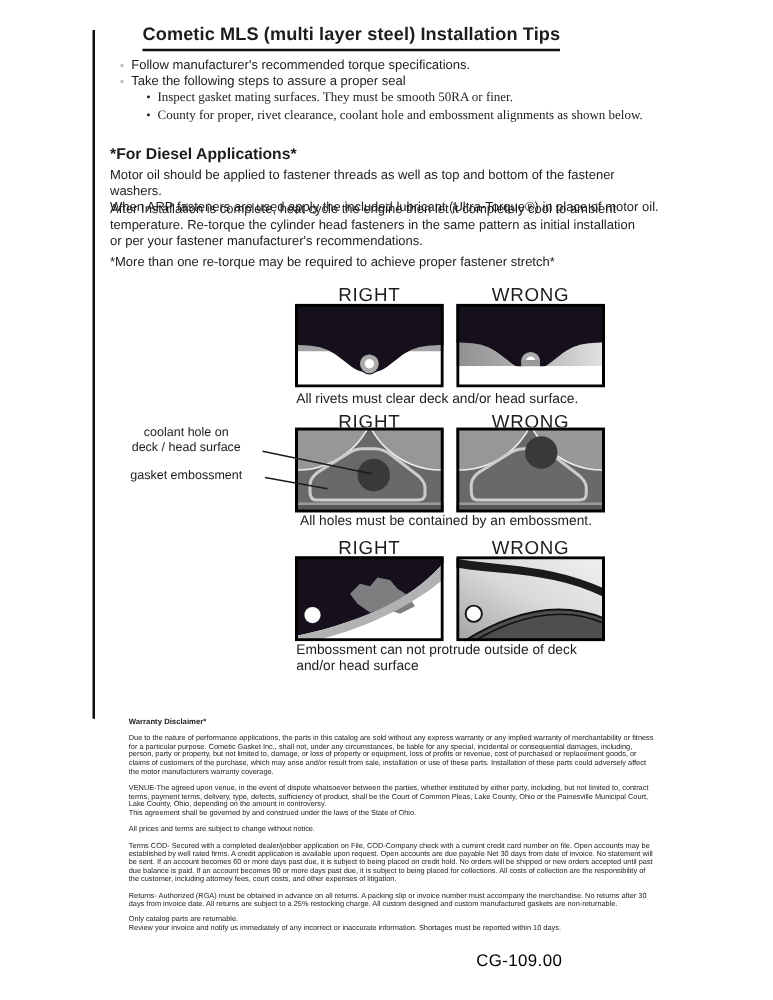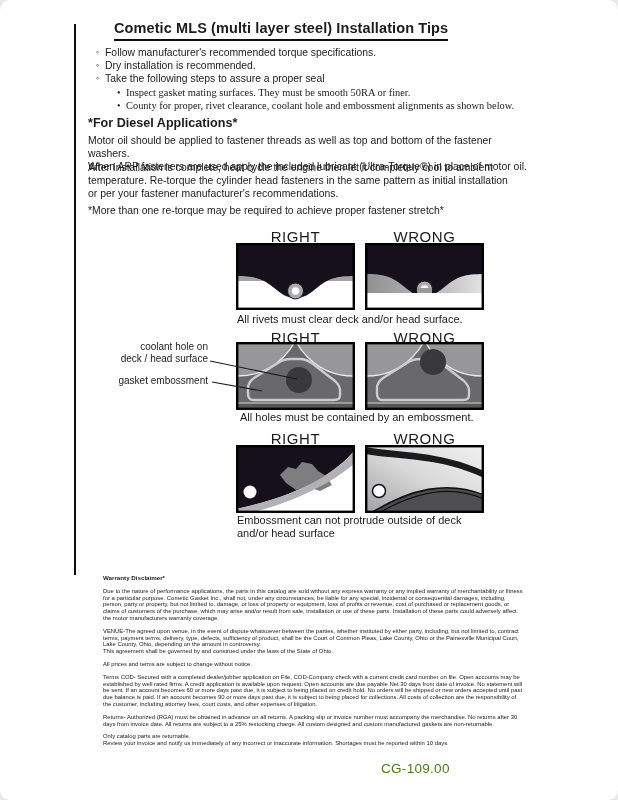--- a/index.html
+++ b/index.html
@@ -1,20 +1,20 @@
 <!DOCTYPE html>
 <html><head>
 <meta charset="utf-8">
 <style>
   html,body { margin:0; padding:0; background:#e8e8e8; }
   .page {
     position:relative; width:618px; height:800px; margin:0 auto;
     background:#ffffff; overflow:hidden;
     font-family:"Liberation Sans","DejaVu Sans",sans-serif;
-    color:#1c1c1e;border-radius:10px; -webkit-font-smoothing:antialiased;
+    color:#1c1c1e; -webkit-font-smoothing:antialiased;
   }
   .rule-left { position:absolute; left:74px; top:24px; width:2px; height:551px; background:#0d0d0f; }
 
   .title { position:absolute; left:114px; top:20px; font-size:14.5px; font-weight:bold;
            border-bottom:2px solid #0d0d0f; padding-bottom:3px; letter-spacing:0.1px; }
 
   .bullets { position:absolute; left:96px; top:46px; font-size:10.4px; line-height:13.2px; width:440px; }
   .b-row { white-space:nowrap; }
   .b-row .mk { display:inline-block; width:9px; font-size:9px; vertical-align:top; line-height:13.2px; }
   .b-sub { margin-left:21px;font-family:Liberation Serif, serif; }
@@ -24,42 +24,41 @@
   .para { position:absolute; left:88px; width:448px; font-size:10.4px; line-height:13px; white-space:pre-line; }
   .p1 { top:134px; }
   .p2 { top:161px; }
   .p-note { top:204px; }
 
   .dg-label { position:absolute; width:119px; text-align:center; font-size:15px; font-weight:500; letter-spacing:0.6px; }
   .dg-panel { position:absolute; width:119px; z-index:1; }
   .dg-panel svg { display:block; width:119px; }
   .cap { position:absolute; font-size:11px; line-height:12.5px; white-space:pre-line; }
 
-  .side-label { position:absolute; left:90px; width:118px; text-align:right; font-size:10px; line-height:11.5px; z-index:2; }
+  .side-label { position:absolute; left:90px; width:118px; text-align:center; font-size:10px; line-height:11.5px; z-index:2; }
   .lbl-coolant { top:341px; }
   .lbl-emboss { top:375px; }
   .leaders { position:absolute; left:208px; top:350px; z-index:3; }
 
   .legal { position:absolute; left:103px; top:575px; width:420px; font-size:5.9px; line-height:6.8px; color:#222; }
   .legal .lg-h { font-weight:bold; font-size:6.2px; margin-bottom:6px; }
   .legal p { margin:0 0 6px 0; white-space:pre-line; }
 
-  .footer { position:absolute; left:381px; top:761px; font-size:13.5px; letter-spacing:0.3px; color:#4d7c0f; }
+  .footer { position:absolute; left:381px; top:761px; font-size:13.5px; letter-spacing:0.3px; color:#000000; }
 </style>
 </head>
 <body>
 
 <div class="page">
   <div class="rule-left"></div>
 
   <div class="title">Cometic MLS (multi layer steel) Installation Tips</div>
 
   <div class="bullets">
     <div class="b-row"><span class="mk">◦</span><span>Follow manufacturer's recommended torque specifications.</span></div>
-    <div class="b-row"><span class="mk">◦</span><span>Dry installation is recommended.</span></div>
     <div class="b-row"><span class="mk">◦</span><span>Take the following steps to assure a proper seal</span></div>
     <div class="b-row b-sub"><span class="mk">•</span><span>Inspect gasket mating surfaces.  They must be smooth 50RA or finer.</span></div>
     <div class="b-row b-sub"><span class="mk">•</span><span>County for proper, rivet clearance, coolant hole and embossment alignments as shown below.</span></div>
   </div>
 
   <div class="h-diesel">*For Diesel Applications*</div>
   <div class="para p1">Motor oil should be applied to fastener threads as well as top and bottom of the fastener washers.
 When ARP fasteners are used apply the included lubricant (Ultra-Torque®) in place of motor oil.</div>
   <div class="para p2">After Installation is complete, heat cycle the engine then let it completely cool to ambient
 temperature. Re-torque the cylinder head fasteners in the same pattern as initial installation

